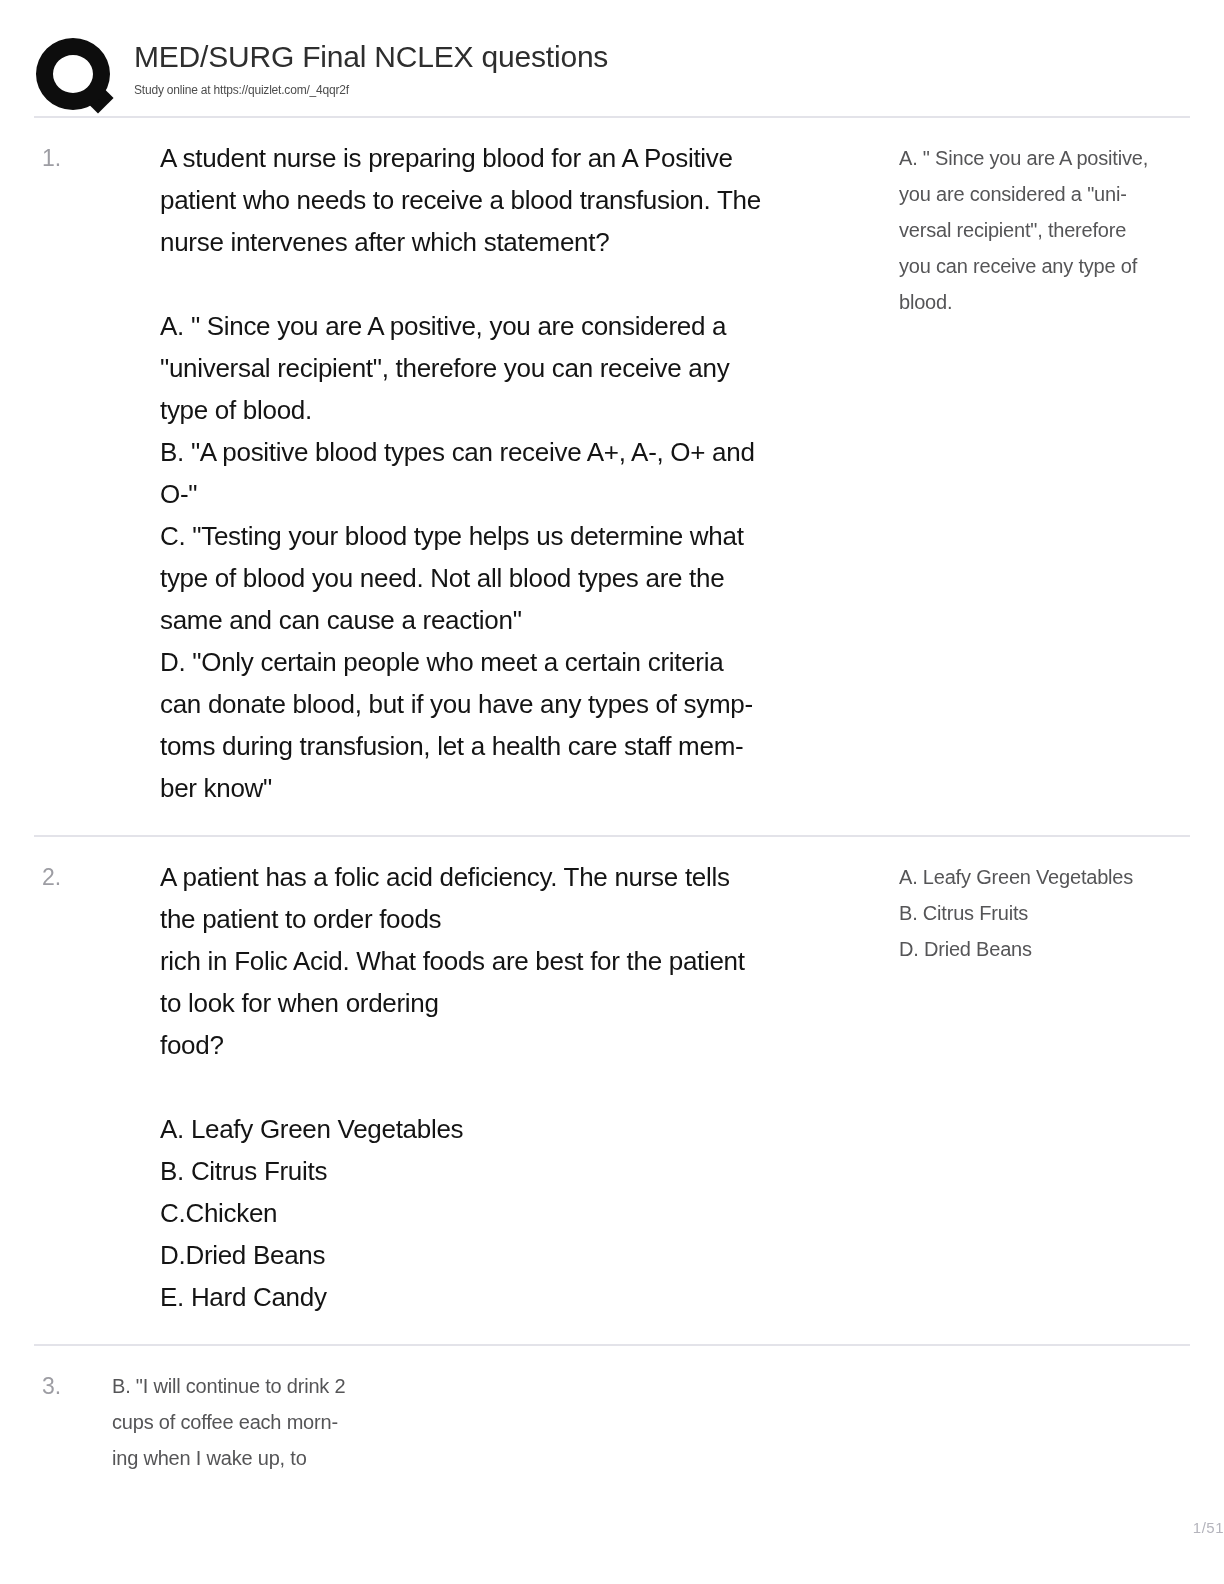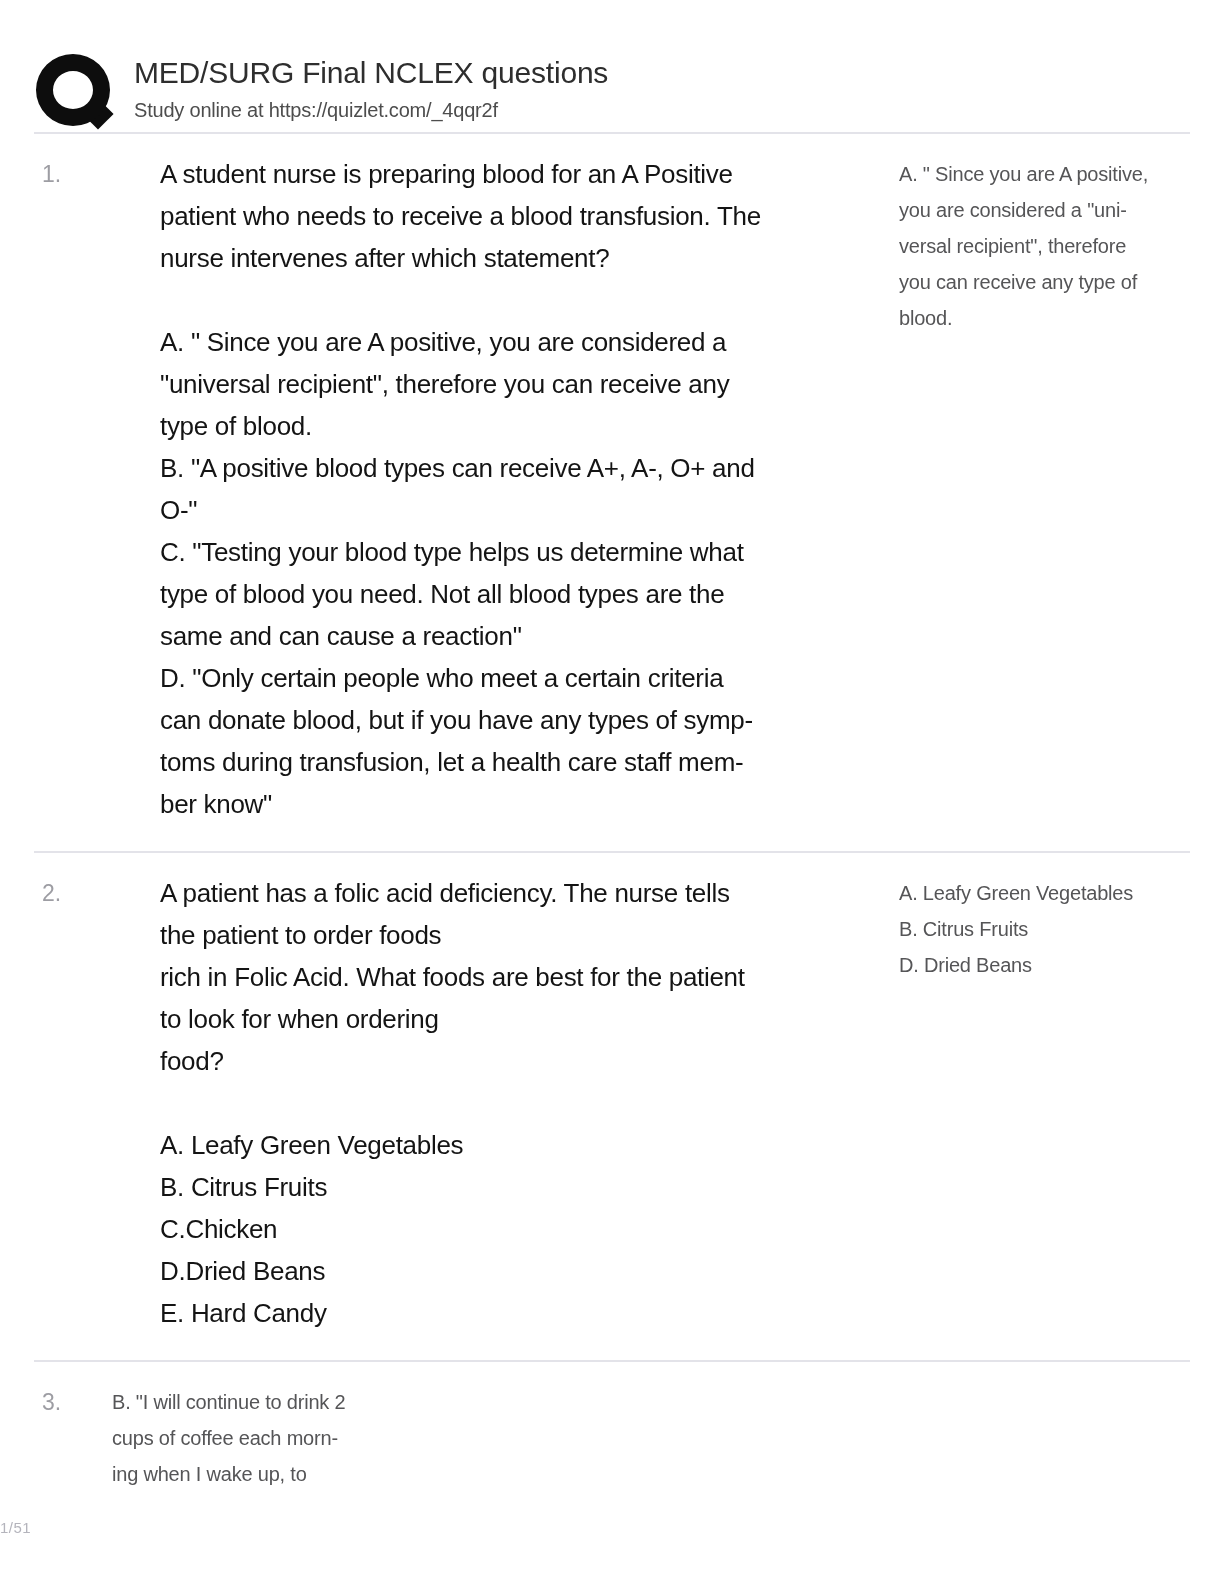--- a/index.html
+++ b/index.html
@@ -1,21 +1,21 @@
 <!DOCTYPE html>
 <html><head>
 <meta charset="utf-8">
 <style>
   html,body{margin:0;padding:0;}
   body{
     width:1224px;height:1584px;background:#ffffff;position:relative;
     font-family:"Liberation Sans","DejaVu Sans",sans-serif;
     -webkit-font-smoothing:antialiased;
   }
-  .page{padding:16px 34px;}
+  .page{padding:0 34px;}
 
   
   .header{
     display:flex;align-items:flex-start;gap:24px;
     padding:38px 0 0 2px;height:78px;
     border-bottom:2px solid #e3e3e9;
   }
   .logo{position:relative;width:74px;height:72px;flex:0 0 auto;}
   .logo .ring{
     position:absolute;inset:0;border-radius:50%;
@@ -23,21 +23,21 @@
   }
   .logo .tail{
     position:absolute;right:1px;bottom:1px;width:22px;height:22px;
     background:#0d0d0d;transform:rotate(45deg);
   }
   .header-text{padding-top:2px;}
   .doc-title{
     font-size:30px;color:#2e2e2e;letter-spacing:-0.2px;line-height:34px;
   }
   .doc-subtitle{
-    font-size:20px;color:#4d4d4d;margin-top:9px;letter-spacing:-0.2px;
+    font-size:12px;color:#4d4d4d;margin-top:9px;letter-spacing:-0.2px;
   }
 
   
   .qrow{
     display:grid;grid-template-columns:76px 787px auto;
     border-bottom:2px solid #e3e3e9;
     padding:19px 0 26px 2px;
   }
   .qrow.last{border-bottom:none;padding-bottom:0;}
   .qnum{
@@ -49,21 +49,21 @@
   }
   .atext{
     font-size:20px;line-height:36px;color:#555557;
     white-space:pre-line;letter-spacing:-0.2px;padding-top:3px;
     width:296px;
   }
 
   
   .footer{
     position:absolute;left:0;bottom:48px;width:100%;
-    text-align:left;font-size:15px;color:#b4b4bc;letter-spacing:0.5px;
+    text-align:right;font-size:15px;color:#b4b4bc;letter-spacing:0.5px;
   }
 </style>
 </head>
 <body>
 
 <div class="page">
 
   <div class="header">
     <div class="logo">
       <div class="tail"></div>

